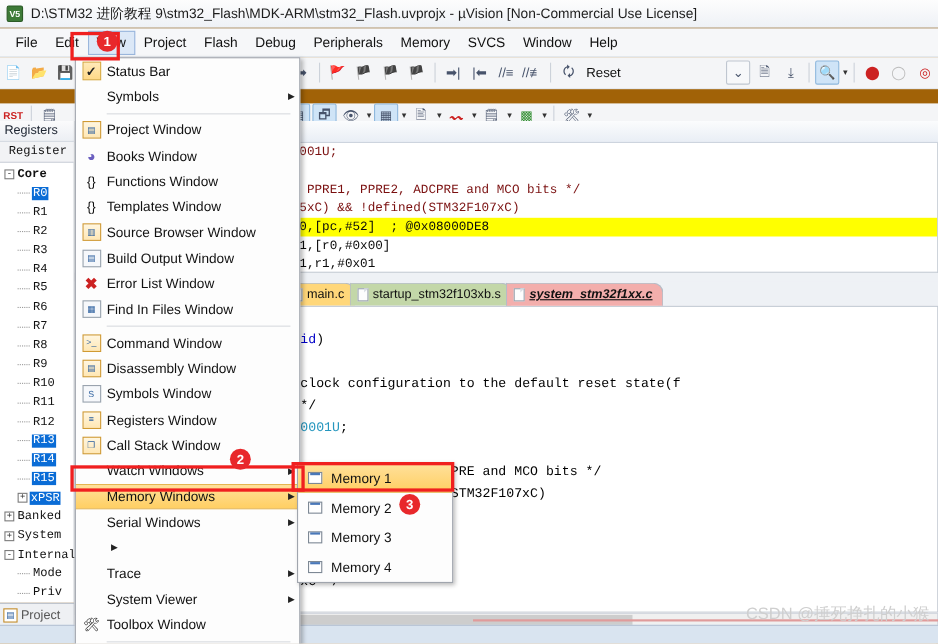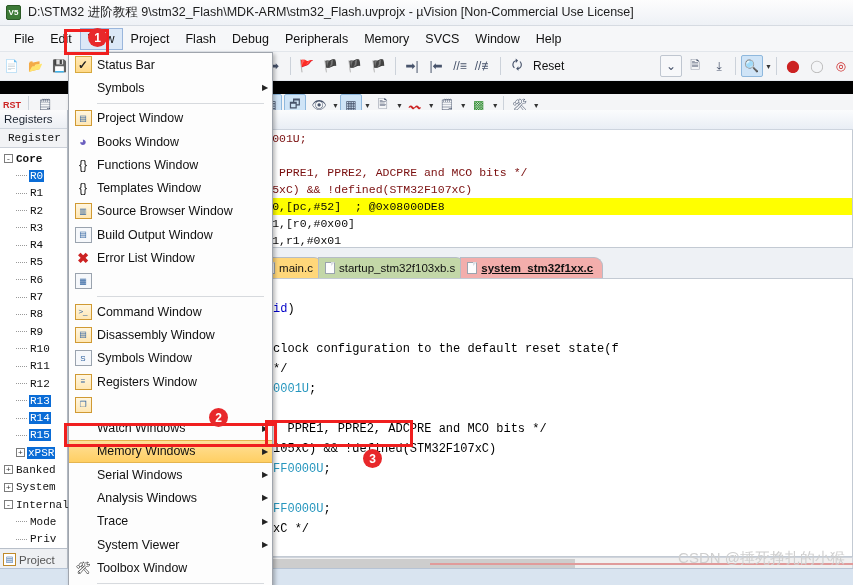--- a/index.html
+++ b/index.html
@@ -1,21 +1,21 @@
 <!DOCTYPE html>
 <html><head>
 <meta charset="utf-8">
 <style>
   * { box-sizing: border-box; margin:0; padding:0; }
   html,body{
     width:853px; height:585px; overflow:hidden;
     font-family:"Liberation Sans", sans-serif;
     background:#f0f0f0;
   }
-  #app{ position:relative; width:853px; height:585px; background:#000000; }
+  #app{ position:relative; width:853px; height:585px; background:#a16207; }
 
   
   .titlebar{
     position:absolute; left:0; top:0; width:853px; height:26px;
     background:linear-gradient(#fdfdfd,#eef1f6);
     border-bottom:1px solid #d6dbe2;
     display:flex; align-items:center; padding-left:6px;
   }
   .titlebar .ico{
     width:15px; height:15px; margin-right:7px;
@@ -125,21 +125,21 @@
   }
   .edtab .pg{
     width:10px;height:12px;background:#fdfdfd;border:1px solid #9aa3ae;
     position:relative; flex:none;
   }
   .edtab .pg:after{content:"";position:absolute;right:-1px;top:-1px;border-left:4px solid #d9dde3;border-bottom:4px solid transparent;}
   .edtab.t0{ background:#f2b179; }
   .edtab.t1{ background:#c3d3e8; }
   .edtab.t2{ background:#ffd77a; }
   .edtab.t3{ background:#c3d7a8; }
-  .edtab.t4{ background:#f3aeac; font-weight:bold; text-decoration:underline; z-index:3;}
+  .edtab.t4{ background:#f3aeac; font-weight:bold; text-decoration:underline; z-index:3;font-style:italic;}
 
   .editor{
     position:absolute; left:0; top:168px; width:785px; height:279px;
     background:#fff; border:1px solid #c3cad3;
     font-family:"Liberation Mono", monospace; font-size:12px; overflow:hidden;
   }
   .eline{ height:20px; line-height:20px; display:flex; white-space:pre; }
   .gut{
     width:40px; flex:none; text-align:right; padding-right:5px; color:#333;
     background:#fff;
@@ -569,20 +569,21 @@
         <div class="ibox">
           <span class="micon red">✖</span>
         </div>
         <div class="ilbl">Error List Window</div>
         <div class="arr"></div>
       </div>
       <div class="vitem">
         <div class="ibox">
           <span class="micon ">▦</span>
         </div>
+        <div class="ilbl">Find In Files Window</div>
         <div class="arr"></div>
       </div>
       <div class="vsep"></div>
       <div class="vitem">
         <div class="ibox">
           <span class="micon gold">&gt;_</span>
         </div>
         <div class="ilbl">Command Window</div>
         <div class="arr"></div>
       </div>
@@ -604,40 +605,40 @@
         <div class="ibox">
           <span class="micon gold">≡</span>
         </div>
         <div class="ilbl">Registers Window</div>
         <div class="arr"></div>
       </div>
       <div class="vitem">
         <div class="ibox">
           <span class="micon gold">❐</span>
         </div>
+        <div class="ilbl">Call Stack Window</div>
         <div class="arr"></div>
       </div>
       <div class="vitem">
         <div class="ibox"></div>
         <div class="ilbl">Watch Windows</div>
         <div class="arr">▶</div>
       </div>
       <div class="vitem hl">
         <div class="ibox"></div>
         <div class="ilbl">Memory Windows</div>
         <div class="arr">▶</div>
       </div>
       <div class="vitem">
         <div class="ibox"></div>
         <div class="ilbl">Serial Windows</div>
         <div class="arr">▶</div>
       </div>
       <div class="vitem">
         <div class="ibox"></div>
-        <div class="ilbl">Analysis Windows</div>
         <div class="arr">▶</div>
       </div>
       <div class="vitem">
         <div class="ibox"></div>
         <div class="ilbl">Trace</div>
         <div class="arr">▶</div>
       </div>
       <div class="vitem">
         <div class="ibox"></div>
         <div class="ilbl">System Viewer</div>
@@ -646,20 +647,46 @@
       <div class="vitem">
         <div class="ibox">
           <span class="micon plain">🛠</span>
         </div>
         <div class="ilbl">Toolbox Window</div>
         <div class="arr"></div>
       </div>
       <div class="vsep"></div>
     </div>
 
+  <div class="memmenu" id="mem-menu">
+      <div class="mitem hl">
+        <div class="ibox">
+          <span class="memgrid"></span>
+        </div>
+        <div>Memory 1</div>
+      </div>
+      <div class="mitem">
+        <div class="ibox">
+          <span class="memgrid"></span>
+        </div>
+        <div>Memory 2</div>
+      </div>
+      <div class="mitem">
+        <div class="ibox">
+          <span class="memgrid"></span>
+        </div>
+        <div>Memory 3</div>
+      </div>
+      <div class="mitem">
+        <div class="ibox">
+          <span class="memgrid"></span>
+        </div>
+        <div>Memory 4</div>
+      </div>
+    </div>
 
   <div class="anno-box" style="left:64px;  top:29px;  width:45px;  height:26px;"></div>
   <div class="anno-box" style="left:64px;  top:423px; width:213px;height:24px;"></div>
   <div class="anno-box" style="left:265px; top:420px; width:148px;height:27px;"></div>
 
   <div class="anno-num" style="left:88px;  top:28px;">1</div>
   <div class="anno-num" style="left:209px; top:408px;">2</div>
   <div class="anno-num" style="left:363px; top:449px;">3</div>
 
 </div>

